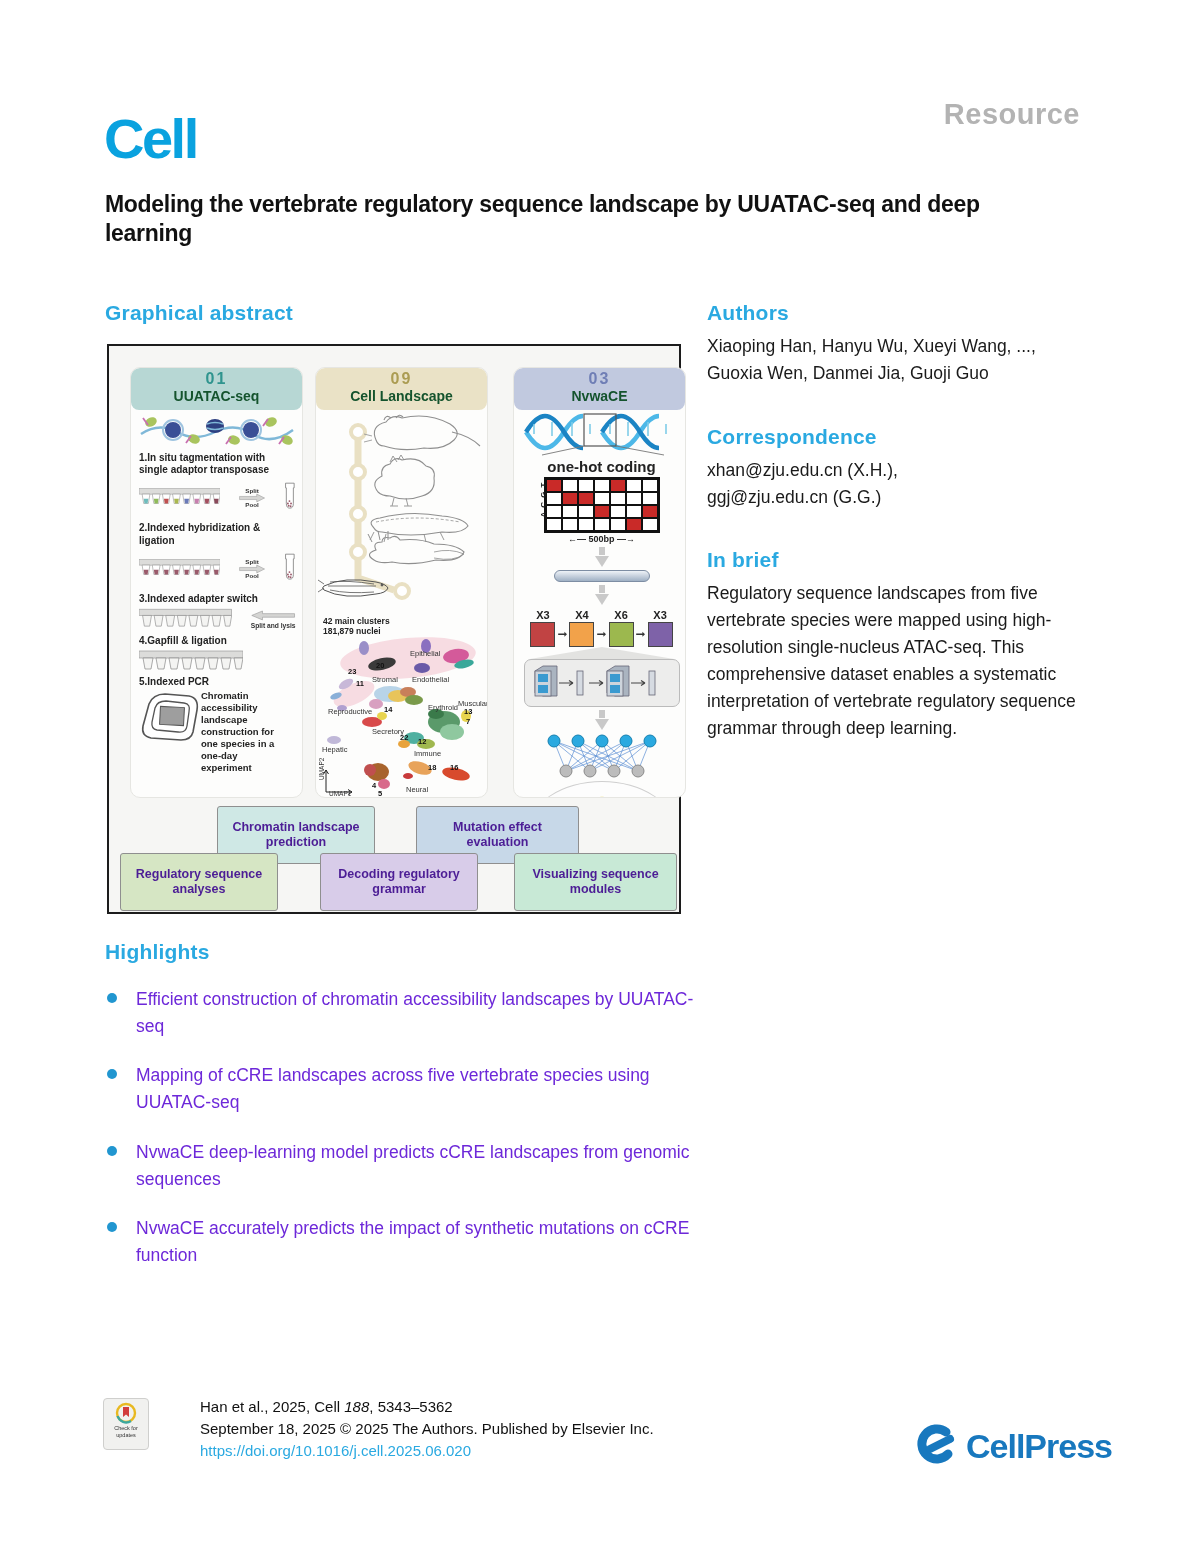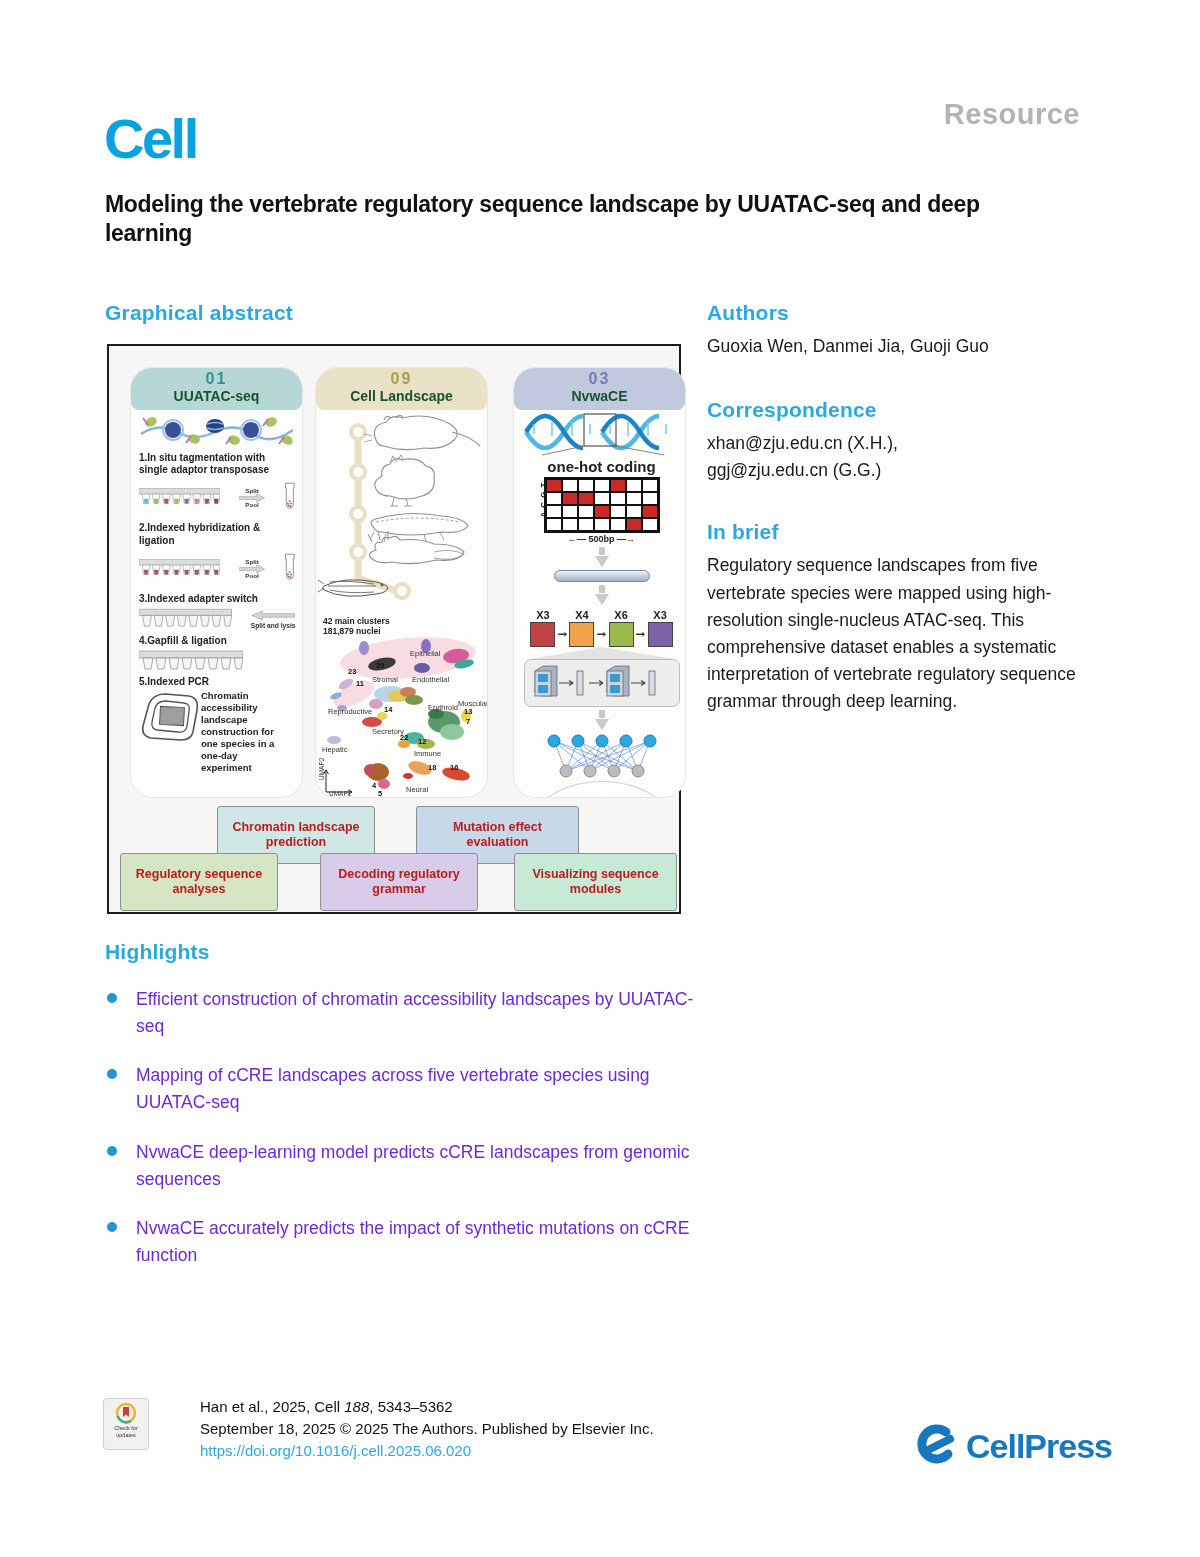--- a/index.html
+++ b/index.html
@@ -15,21 +15,21 @@
   .title { position:absolute; top:190px; left:105px; width:920px; font-size:23px; font-weight:bold; color:#111; line-height:1.25; letter-spacing:-.3px; }
   .blue-h { color:#2aa9e1; font-size:21px; font-weight:bold; letter-spacing:.2px; }
   
   .ga-heading { position:absolute; top:301px; left:105px; }
   .right-col { position:absolute; top:301px; left:707px; width:398px; }
   .right-col .names, .right-col .mail, .right-col .brief-text { font-size:17.5px; line-height:1.55; color:#1a1a1a; margin-top:8px; }
   .sec-corr { margin-top:38px; }
   .sec-brief { margin-top:36px; }
   
   .ga-box { position:absolute; top:344px; left:107px; width:574px; height:570px; background:#f6f6f4; border:2px solid #1c1c1c; }
-  .panel { position:absolute; top:21px; width:173px; height:431px; background:#fdfdfc; border:1px solid #e6e6e2; border-radius:22px; overflow:hidden; }
+  .panel { position:absolute; top:21px; width:173px; height:431px; background:#fdfdfc; border:1px solid #e6e6e2; border-radius:10px; overflow:hidden; }
   .panel-1 { left:21px; } .panel-2 { left:206px; } .panel-3 { left:404px; }
   .panel-header { height:42px; border-radius:8px; text-align:center; padding-top:2px; }
   .panel-num { font-size:16px; font-weight:bold; letter-spacing:2px; line-height:1.1; }
   .panel-title { font-size:14px; font-weight:bold; color:#14532d; line-height:1.2; }
   .ph-1 { background:#b7d7d4; } .ph-1 .panel-num { color:#2f948e; }
   .ph-2 { background:#eae2c6; } .ph-2 .panel-num { color:#ab9c52; }
   .ph-3 { background:#c1c9df; } .ph-3 .panel-num { color:#6f7eb5; }
   .p-body { padding:4px 6px 0 8px; }
   .step-text { font-size:10px; font-weight:bold; color:#222; line-height:1.22; margin-top:4px; }
   .flow-row { display:flex; align-items:center; gap:18px; margin-top:2px; }
@@ -49,21 +49,21 @@
   .pill { width:96px; height:12px; margin:0 auto; border-radius:6px; border:1px solid #7d8da3; background:linear-gradient(#eef2f7,#9fb0c4); }
   .conv-row { display:flex; justify-content:center; align-items:flex-end; gap:2px; margin-top:4px; }
   .conv-item { text-align:center; }
   .conv-x { font-size:11px; font-weight:bold; color:#222; }
   .conv-sq { width:25px; height:25px; border:1px solid #444; margin:1px auto 0; }
   .conv-arrow { font-size:12px; color:#333; padding-bottom:6px; }
   .trap { width:0; height:0; margin:0 auto; border-left:72px solid transparent; border-right:72px solid transparent; border-bottom:12px solid #e3e3e1; }
   .nn-box { width:156px; height:48px; margin:0 auto; background:#ededec; border:1px solid #bbb; border-radius:7px; display:flex; align-items:center; justify-content:center; gap:3px; }
   .umap-ellipse { width:148px; height:100px; margin:2px auto 0; border:1.5px solid #cfcfcf; border-radius:50%; background:#fdfdfd; overflow:hidden; display:block; }
   
-  .outcome { position:absolute; display:flex; align-items:center; justify-content:center; text-align:center; font-size:12.5px; font-weight:bold; color:#b91c1c; line-height:1.2; border:1px solid #8f8f8f; border-radius:3px; padding:2px 6px; height:58px; }
+  .outcome { position:absolute; display:flex; align-items:center; justify-content:center; text-align:center; font-size:12.5px; font-weight:bold; color:#4c1d95; line-height:1.2; border:1px solid #8f8f8f; border-radius:3px; padding:2px 6px; height:58px; }
   .ob-0 { top:460px; left:108px; width:158px; background:#cfe8e5; }
   .ob-1 { top:460px; left:307px; width:163px; background:#c7d8e8; }
   .ob-2 { top:507px; left:11px;  width:158px; background:#d6e6c4; }
   .ob-3 { top:507px; left:211px; width:158px; background:#d8cce9; }
   .ob-4 { top:507px; left:405px; width:163px; background:#c8e9d6; }
   
   .highlights { position:absolute; top:940px; left:105px; width:610px; }
   .hl-item { position:relative; margin-top:22px; padding-left:31px; font-size:17.5px; line-height:1.55; color:#6d28d9; }
   .hl-item .dot { position:absolute; left:2px; top:7px; width:10px; height:10px; border-radius:50%; background:#2196d0; }
   .highlights .hl-item:first-of-type { margin-top:12px; }
@@ -505,20 +505,21 @@
     <div class="outcome ob-0">Chromatin landscape prediction</div>
     <div class="outcome ob-1">Mutation effect evaluation</div>
     <div class="outcome ob-2">Regulatory sequence analyses</div>
     <div class="outcome ob-3">Decoding regulatory grammar</div>
     <div class="outcome ob-4">Visualizing sequence modules</div>
   </div>
 
   <div class="right-col">
     <div class="blue-h">Authors</div>
     <div class="names">
+      <div>Xiaoping Han, Hanyu Wu, Xueyi Wang, ...,</div>
       <div>Guoxia Wen, Danmei Jia, Guoji Guo</div>
     </div>
     <div class="blue-h sec-corr">Correspondence</div>
     <div class="mail">
       <div>xhan@zju.edu.cn (X.H.),</div>
       <div>ggj@zju.edu.cn (G.G.)</div>
     </div>
     <div class="blue-h sec-brief">In brief</div>
     <div class="brief-text">Regulatory sequence landscapes from five vertebrate species were mapped using high-resolution single-nucleus ATAC-seq. This comprehensive dataset enables a systematic interpretation of vertebrate regulatory sequence grammar through deep learning.</div>
   </div>

